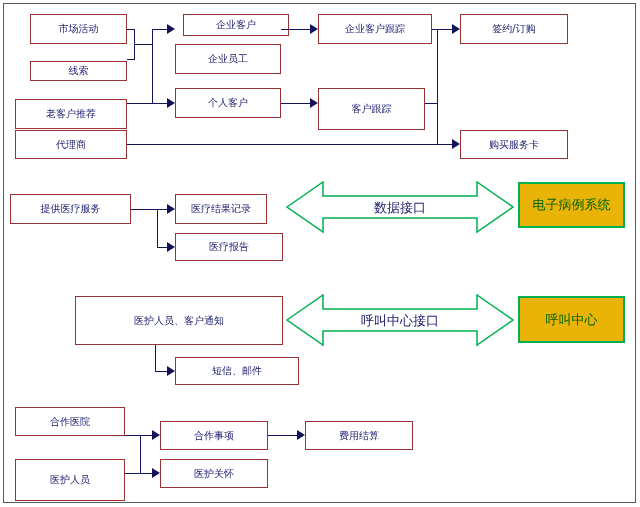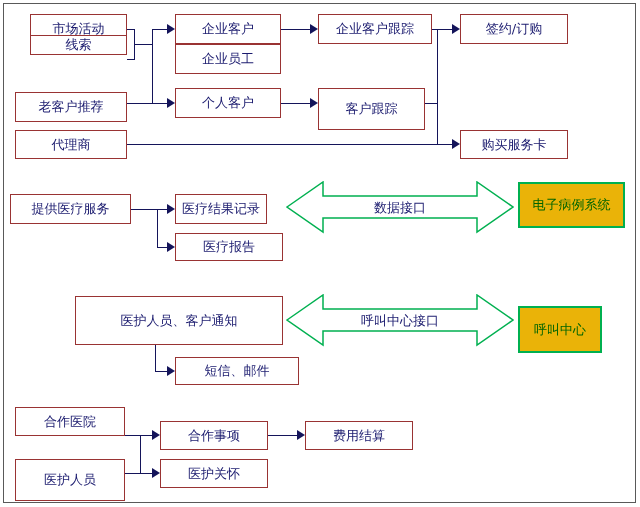--- a/index.html
+++ b/index.html
@@ -5,44 +5,44 @@
   *{box-sizing:border-box;margin:0;padding:0}
   html,body{width:640px;height:507px}
   body{
     position:relative;background:#fff;overflow:hidden;
     font-family:"DejaVu Sans","Liberation Sans",sans-serif;
   }
   .frame{position:absolute;left:3px;top:3px;width:633px;height:500px;
     border:1px solid var(--frame,#595959);pointer-events:none}
   .box{position:absolute;border:1px solid var(--box-border,#993333);background:#fff;
     display:flex;align-items:center;justify-content:center;
-    font-size:13px;color:var(--text,#1a1a6e);text-align:center;line-height:1.35}
+    font-size:10px;color:var(--text,#1a1a6e);text-align:center;line-height:1.35}
   .gbox{position:absolute;border:2px solid var(--green,#00b050);background:#eab308;
     display:flex;align-items:center;justify-content:center;
     font-size:13px;color:var(--green-text,#006400);text-align:center}
   .bigbox{flex-direction:column}
   .hl{position:absolute;height:1px;background:var(--connector,#14145a)}
   .vl{position:absolute;width:1px;background:var(--connector,#14145a)}
   .ah{position:absolute;width:0;height:0;
     border-top:5px solid transparent;border-bottom:5px solid transparent;
     border-left:8px solid var(--connector,#14145a)}
   .bigarrow{position:absolute}
   .biglabel{position:absolute;display:flex;align-items:center;justify-content:center;
     font-size:13px;color:var(--text,#1a1a6e)}
 </style>
 </head>
 <body>
 
 <div class="frame"></div>
 
 <div class="box" style="left:30px;top:14px;width:97px;height:30px">市场活动</div>
-<div class="box" style="left:30px;top:35px;width:97px;height:20px">线索</div>
-<div class="box" style="left:15px;top:92px;width:112px;height:30px">老客户推荐</div>
+<div class="box" style="left:30px;top:61px;width:97px;height:20px">线索</div>
+<div class="box" style="left:15px;top:99px;width:112px;height:30px">老客户推荐</div>
 <div class="box" style="left:15px;top:130px;width:112px;height:29px">代理商</div>
-<div class="box" style="left:175px;top:14px;width:106px;height:30px">企业客户</div>
+<div class="box" style="left:183px;top:14px;width:106px;height:22px">企业客户</div>
 <div class="box" style="left:175px;top:44px;width:106px;height:30px">企业员工</div>
 <div class="box" style="left:175px;top:88px;width:106px;height:30px">个人客户</div>
 <div class="box" style="left:318px;top:14px;width:114px;height:30px">企业客户跟踪</div>
 <div class="box" style="left:318px;top:88px;width:107px;height:42px">客户跟踪</div>
 <div class="box" style="left:460px;top:14px;width:108px;height:30px">签约/订购</div>
 <div class="box" style="left:460px;top:130px;width:108px;height:29px">购买服务卡</div>
 
 <div class="hl" style="left:127px;top:29px;width:7px"></div>
 <div class="hl" style="left:127px;top:59px;width:7px"></div>
 <div class="vl" style="left:134px;top:29px;height:31px"></div>
@@ -82,21 +82,21 @@
 
 <div class="box bigbox" style="left:75px;top:296px;width:208px;height:49px">
   <span>医护人员、客户通知</span>
 </div>
 
 <svg class="bigarrow" style="left:286px;top:294px" width="228" height="53" viewBox="0 0 228 53">
   <polygon points="1,26 37,1 37,15 191,15 191,1 227,26 191,51 191,37 37,37 37,51" style="fill:#ffffff;stroke:var(--green,#00b050);stroke-width:1.5"></polygon>
 </svg>
 <div class="biglabel" style="left:286px;top:294px;width:228px;height:53px">呼叫中心接口</div>
 
-<div class="gbox" style="left:518px;top:306px;width:84px;height:47px">呼叫中心</div>
+<div class="gbox" style="left:518px;top:296px;width:107px;height:47px">呼叫中心</div>
 
 <div class="vl" style="left:155px;top:345px;height:26px"></div>
 <div class="hl" style="left:155px;top:371px;width:13px"></div>
 <div class="ah" style="left:167px;top:366px"></div>
 
 <div class="box" style="left:175px;top:357px;width:124px;height:28px">短信、邮件</div>
 
 <div class="box" style="left:15px;top:407px;width:110px;height:29px">合作医院</div>
 <div class="box" style="left:15px;top:459px;width:110px;height:42px">医护人员</div>
 <div class="box" style="left:160px;top:421px;width:108px;height:29px">合作事项</div>

